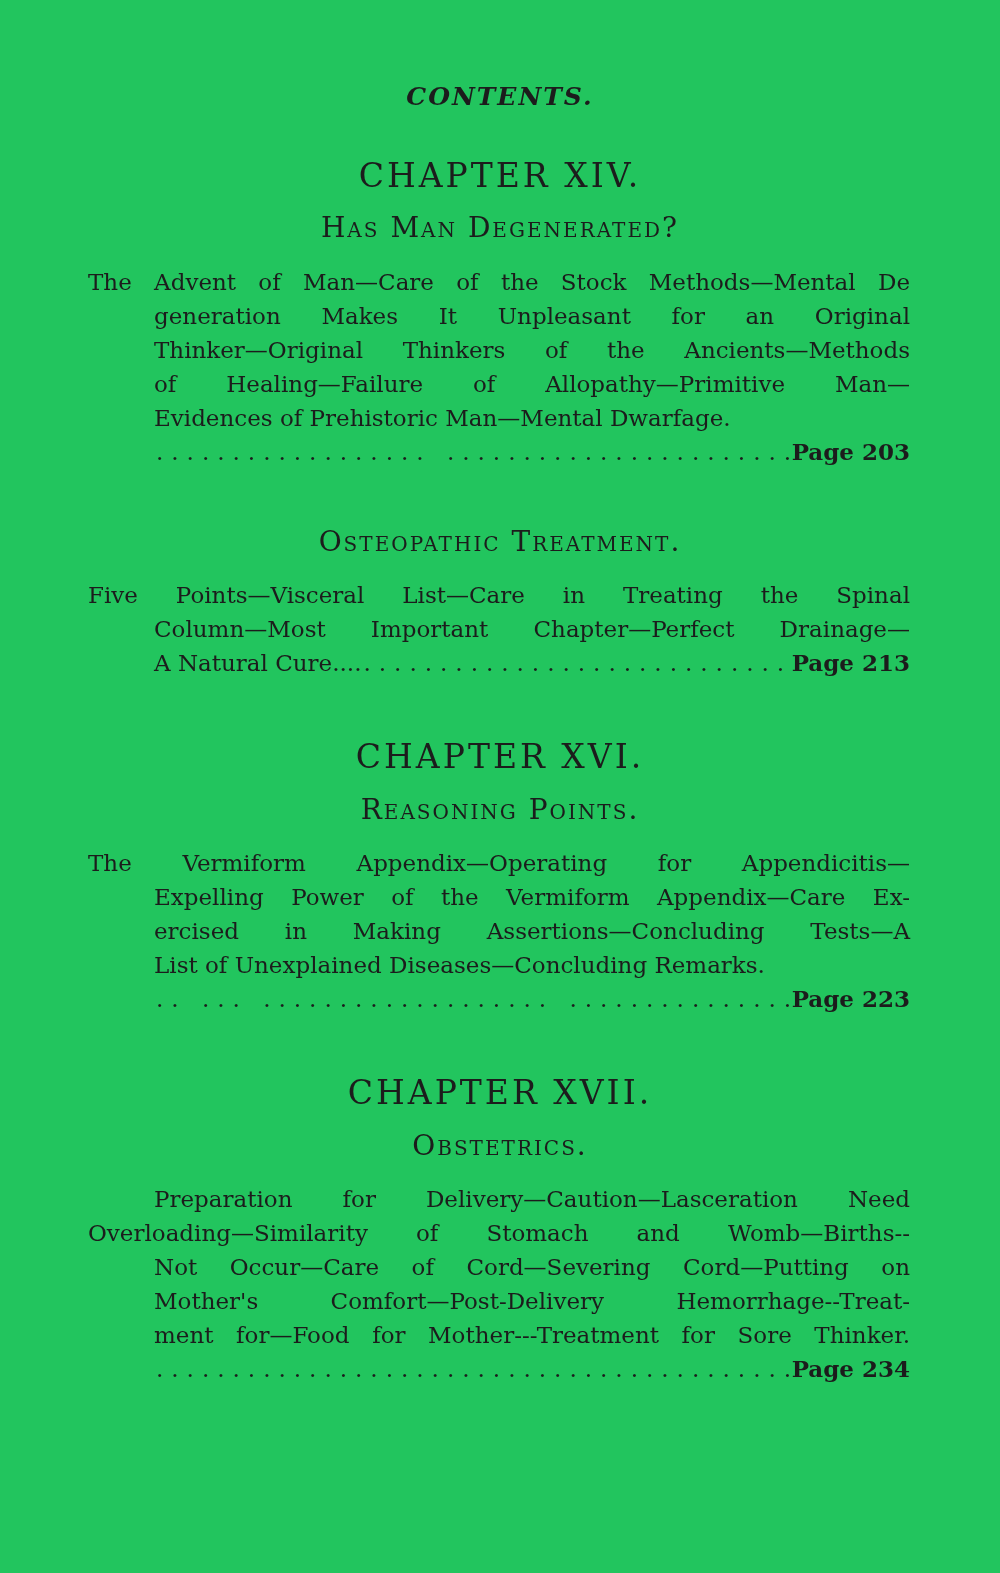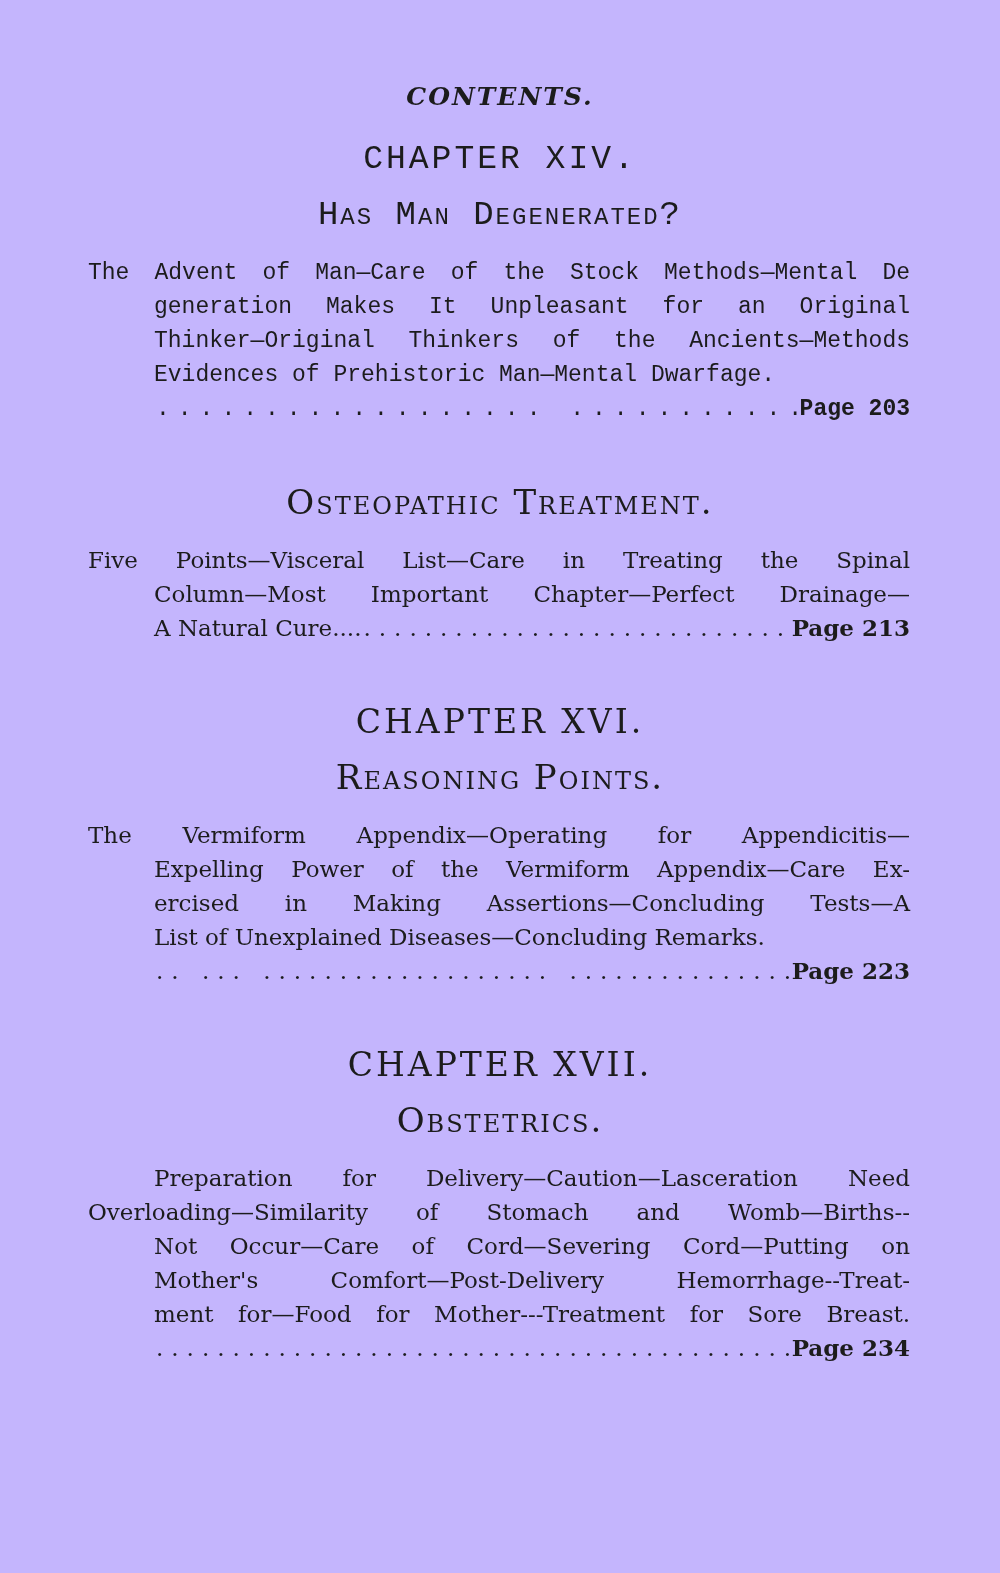--- a/index.html
+++ b/index.html
@@ -3,51 +3,51 @@
 <meta charset="utf-8">
 <style>
   * { box-sizing: border-box; }
   html, body { margin: 0; padding: 0; background: #f4f4f2; }
   body { width: 1000px; }
 
   .scan-page {
     width: 1000px;
     height: 1573px;
     margin: 0 auto;
-    background: #c4b5fd;
+    background: #22c55e;
     color: #1c1c1c;
     font-family: "DejaVu Serif", "Liberation Serif", serif;
     overflow: hidden;
   }
 
   .running-head {
     padding-top: 82px;
     text-align: center;
     font-size: 25px;
     font-style: italic;
     font-weight: bold;
     letter-spacing: 2px;
   }
 
   .chapter { margin-top: 56px; }
-  .chapter:first-child { margin-top: 28px; font-family: Liberation Mono, monospace; }
+  .chapter:first-child { margin-top: 44px; }
 
   .chapter-title {
     margin: 0;
     text-align: center;
     font-size: 33px;
     font-weight: 400;
     letter-spacing: 3px;
     line-height: 1.25;
   }
 
   .chapter-subtitle {
     margin: 15px 0 0;
     text-align: center;
-    font-size: 34px;
+    font-size: 28px;
     font-weight: 400;
     font-variant: small-caps;
     letter-spacing: 2px;
     line-height: 1.2;
   }
 
   .chapter-body {
     margin: 20px 90px 0 88px;
     font-size: 23px;
     line-height: 34px;
@@ -74,20 +74,21 @@
 <div class="scan-page">
   <div class="running-head">CONTENTS.</div>
   <div id="chapters">
       <section class="chapter">
         <h2 class="chapter-title">CHAPTER XIV.</h2>
         <h3 class="chapter-subtitle">Has Man Degenerated?</h3>
         <div class="chapter-body">
           <div class="line justify">The Advent of Man—Care of the Stock Methods—Mental De</div>
           <div class="line indent justify">generation Makes It Unpleasant for an Original</div>
           <div class="line indent justify">Thinker—Original Thinkers of the Ancients—Methods</div>
+          <div class="line indent justify">of Healing—Failure of Allopathy—Primitive Man—</div>
           <div class="line indent">Evidences of Prehistoric Man—Mental Dwarfage.</div>
           <div class="line indent leader-line">
             <span class="dots">.................. ........................ ..........</span>
             <span class="pagenum">Page 203</span>
           </div>
         </div>
       </section>
       <section class="chapter">
         <h3 class="chapter-subtitle">Osteopathic Treatment.</h3>
         <div class="chapter-body">
@@ -115,21 +116,21 @@
         </div>
       </section>
       <section class="chapter">
         <h2 class="chapter-title">CHAPTER XVII.</h2>
         <h3 class="chapter-subtitle">Obstetrics.</h3>
         <div class="chapter-body">
           <div class="line indent justify">Preparation for Delivery—Caution—Lasceration Need</div>
           <div class="line justify">Overloading—Similarity of Stomach and Womb—Births--</div>
           <div class="line indent justify">Not Occur—Care of Cord—Severing Cord—Putting on</div>
           <div class="line indent justify">Mother's Comfort—Post-Delivery Hemorrhage--Treat-</div>
-          <div class="line indent justify">ment for—Food for Mother---Treatment for Sore Breast.</div>
+          <div class="line indent justify">ment for—Food for Mother---Treatment for Sore Thinker.</div>
           <div class="line indent leader-line">
             <span class="dots">......................................................</span>
             <span class="pagenum">Page 234</span>
           </div>
         </div>
       </section>
     </div>
 </div>
 
 </body></html>

